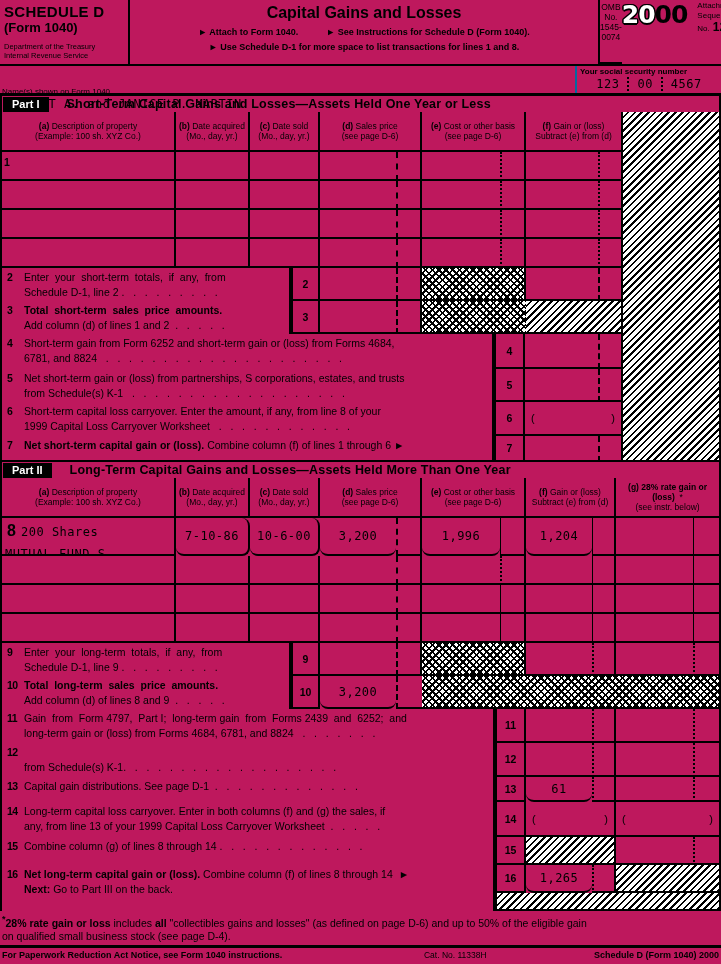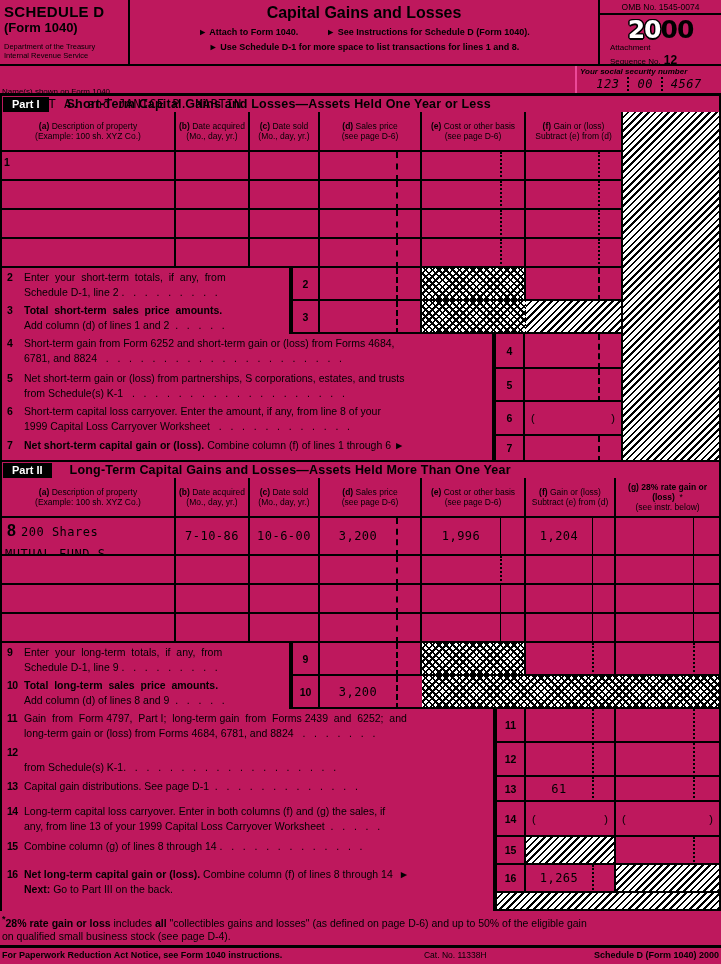--- a/index.html
+++ b/index.html
@@ -9,34 +9,34 @@
   
   .hdr { display:flex; height:66px; border-bottom:2px solid #000; }
   .hdr-left { width:130px; border-right:2px solid #000; padding:3px 4px; }
   .sched { font-size:15px; font-weight:bold; letter-spacing:.3px; }
   .form1040 { font-size:13px; font-weight:bold; margin-bottom:7px; }
   .dept { font-size:7.5px; line-height:1.25; }
   .hdr-center { flex:1; text-align:center; padding-top:4px; }
   .main-title { font-size:16px; font-weight:bold; }
   .bullets { font-size:9px; font-weight:bold; margin-top:5px; }
   .bullets .gap { display:inline-block; width:28px; }
-  .hdr-right { width:123px; border-left:2px solid #000; display:flex; flex-direction:column; }
+  .hdr-right { width:123px; border-left:2px solid #000; display:flex; flex-direction:row; }
   .omb { font-size:8.5px; text-align:center; padding:2px 0 1px; border-bottom:2px solid #000; }
   .year { text-align:center; font-size:25px; font-weight:bold; line-height:1; padding-top:2px; font-family:"DejaVu Sans", sans-serif; letter-spacing:-1px; }
   .yr-outline { color:#fff; text-shadow:-1.5px 0 0 #000,1.5px 0 0 #000,0 -1.5px 0 #000,0 1.5px 0 #000,-1px -1px 0 #000,1px 1px 0 #000,-1px 1px 0 #000,1px -1px 0 #000; }
   .attach-wrap { font-size:8px; padding:1px 0 0 10px; line-height:1.2; }
   .seq-no { font-size:12px; font-weight:bold; margin-left:3px; }
 
   
   .name-row { display:flex; height:30px; border-bottom:3px solid #000; }
   .name-cell { flex:1; padding:1px 0 0 2px;margin-top:20px; }
   .tinylabel { font-size:8px; }
   .hand { font-family:"DejaVu Sans Mono", monospace; font-size:12px; letter-spacing:.5px; }
   .name-val { padding-left:8px; margin-top:1px; }
-  .ssn-cell { width:146px; border-left:2px solid #ec4899;font-style:italic; }
+  .ssn-cell { width:146px; border-left:2px solid #0369a1; }
   .ssn-label { font-size:8px; font-weight:bold; padding:1px 0 0 3px; }
   .ssn-val { display:flex; justify-content:center; margin-top:1px; }
   .ssn-val span { padding:0 8px; }
   .ssn-val span + span { border-left:2px dotted #000; }
 
   
   .tbl { border-left:2px solid #000; border-right:2px solid #000; width:721px; margin-left:0; }
   .part-bar { height:16px; display:flex; align-items:center; border-bottom:0; }
   .part-chip { background:#000; color:#fff; font-weight:bold; font-size:11px; padding:1px 9px 2px; margin-left:1px; }
   .part-title { font-weight:bold; font-size:12.5px; margin-left:18px; letter-spacing:.2px; }
@@ -73,21 +73,21 @@
   .coltag { font-weight:bold; }
   .body-row { height:29px; }
   .row8-row { height:38px; }
   .p1wrap { position:relative; }
   .hatch-col { position:absolute; top:0; right:0; bottom:0; width:96px; border-bottom:2px solid #000; }
 
   .ltextrow { font-size:10.5px; line-height:1.45; padding:2px 0 0 3px; display:flex; }
   .lnum { font-weight:bold; width:19px; flex:none; padding-left:2px; }
   .ltext { flex:1; white-space:pre-wrap; }
   .numbox { font-weight:bold; font-size:10.5px; display:flex; align-items:center; justify-content:center; border-left:2px solid #000; }
-  .amt { display:flex; align-items:center; justify-content:center; }
+  .amt { display:flex; align-items:center; justify-content:center;border-radius:8px; }
   .parens { display:flex; align-items:center; justify-content:space-between; padding:0 6px; font-size:11px; }
   .h33 { height:33px; } .h34 { height:34px; } .h35 { height:35px; } .h25 { height:25px; } .h26 { height:26px; } .h28 { height:28px; }
 
   .l16-right { width:224px; display:flex; flex-direction:column; }
   .l16-top { display:flex; height:28px; }
   .l16-strip { height:18px; border-left:2px solid #000; border-bottom:2px solid #000; border-top:0; }
 
   
   .footnote { font-size:10.5px; line-height:1.3; padding:3px 2px 2px 2px; height:34px; }
   .fn-star { font-weight:bold; vertical-align:super; font-size:9px; }

